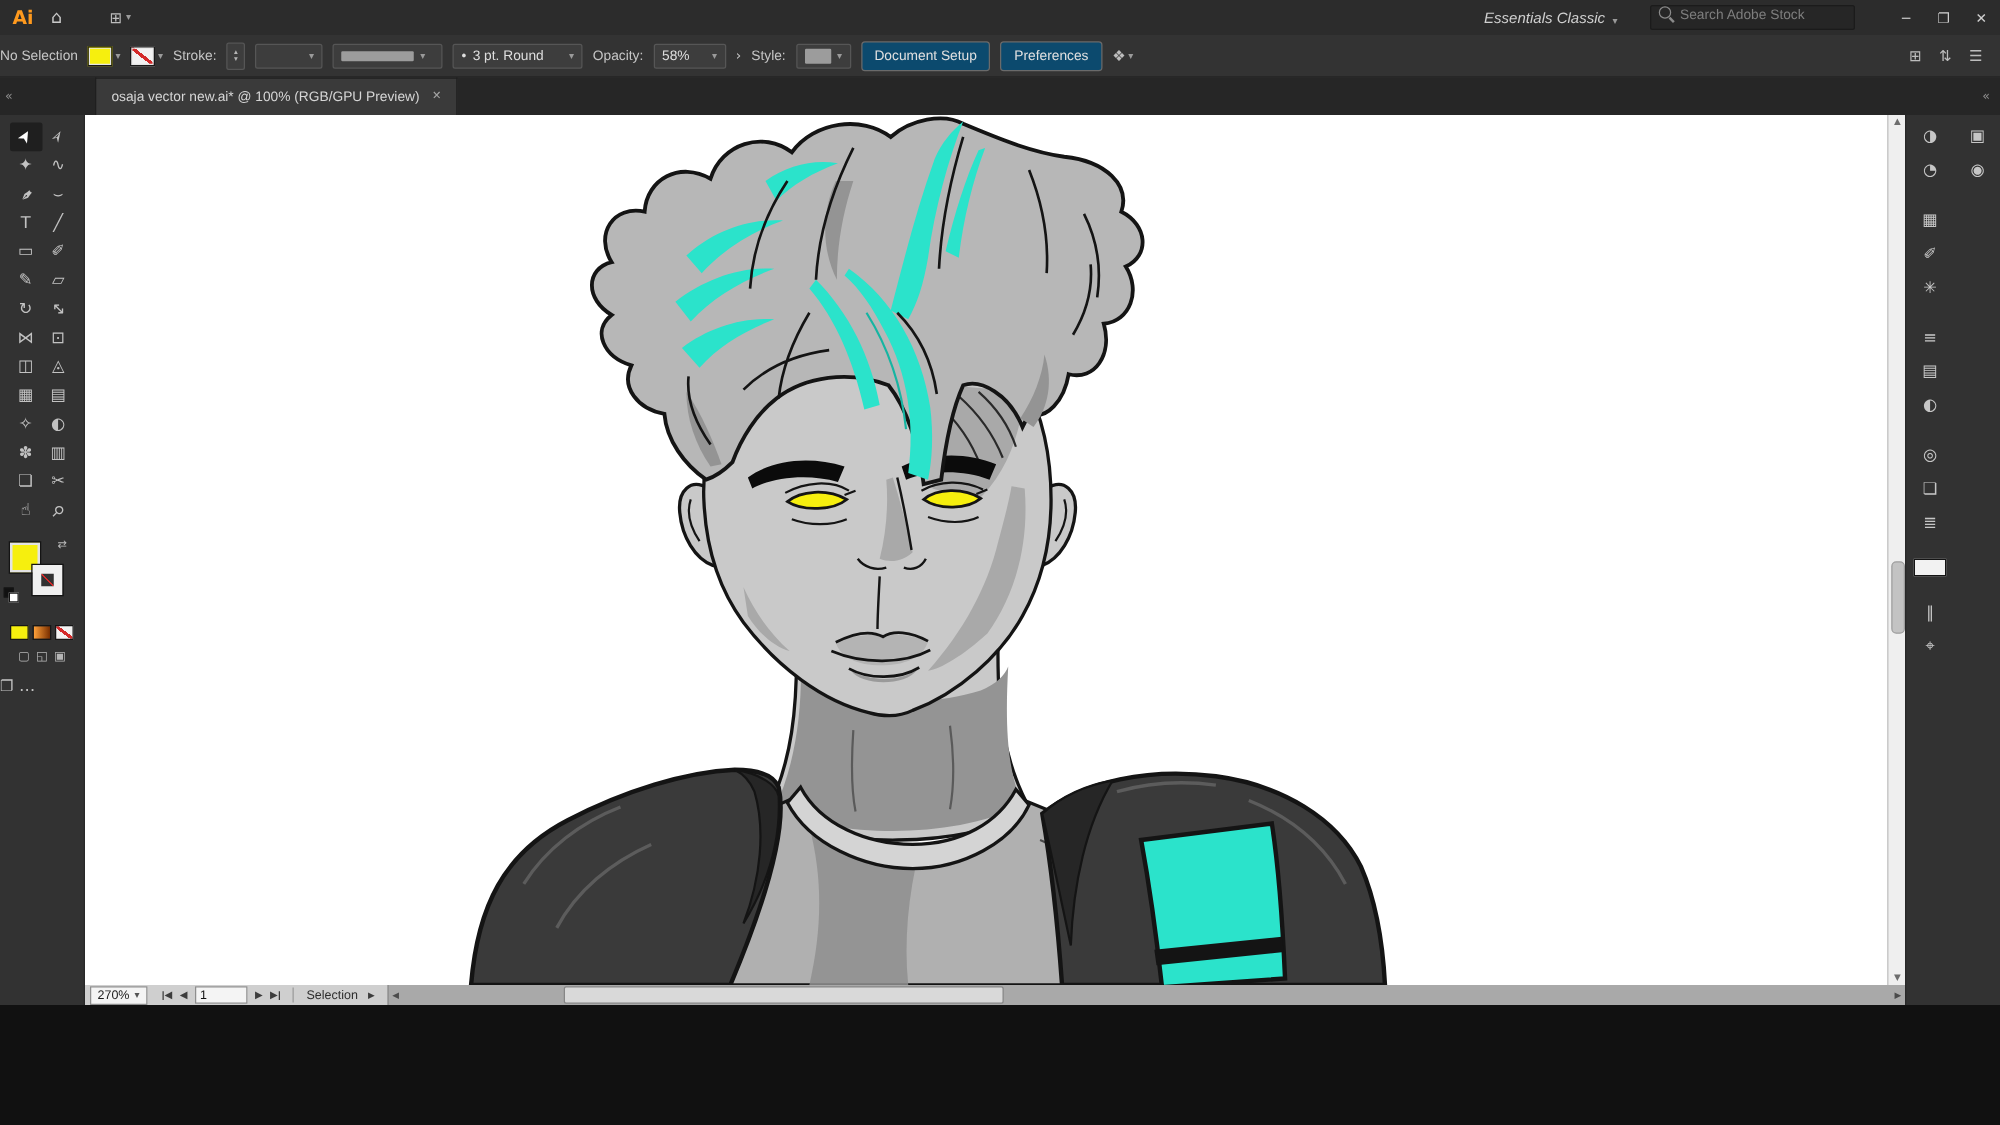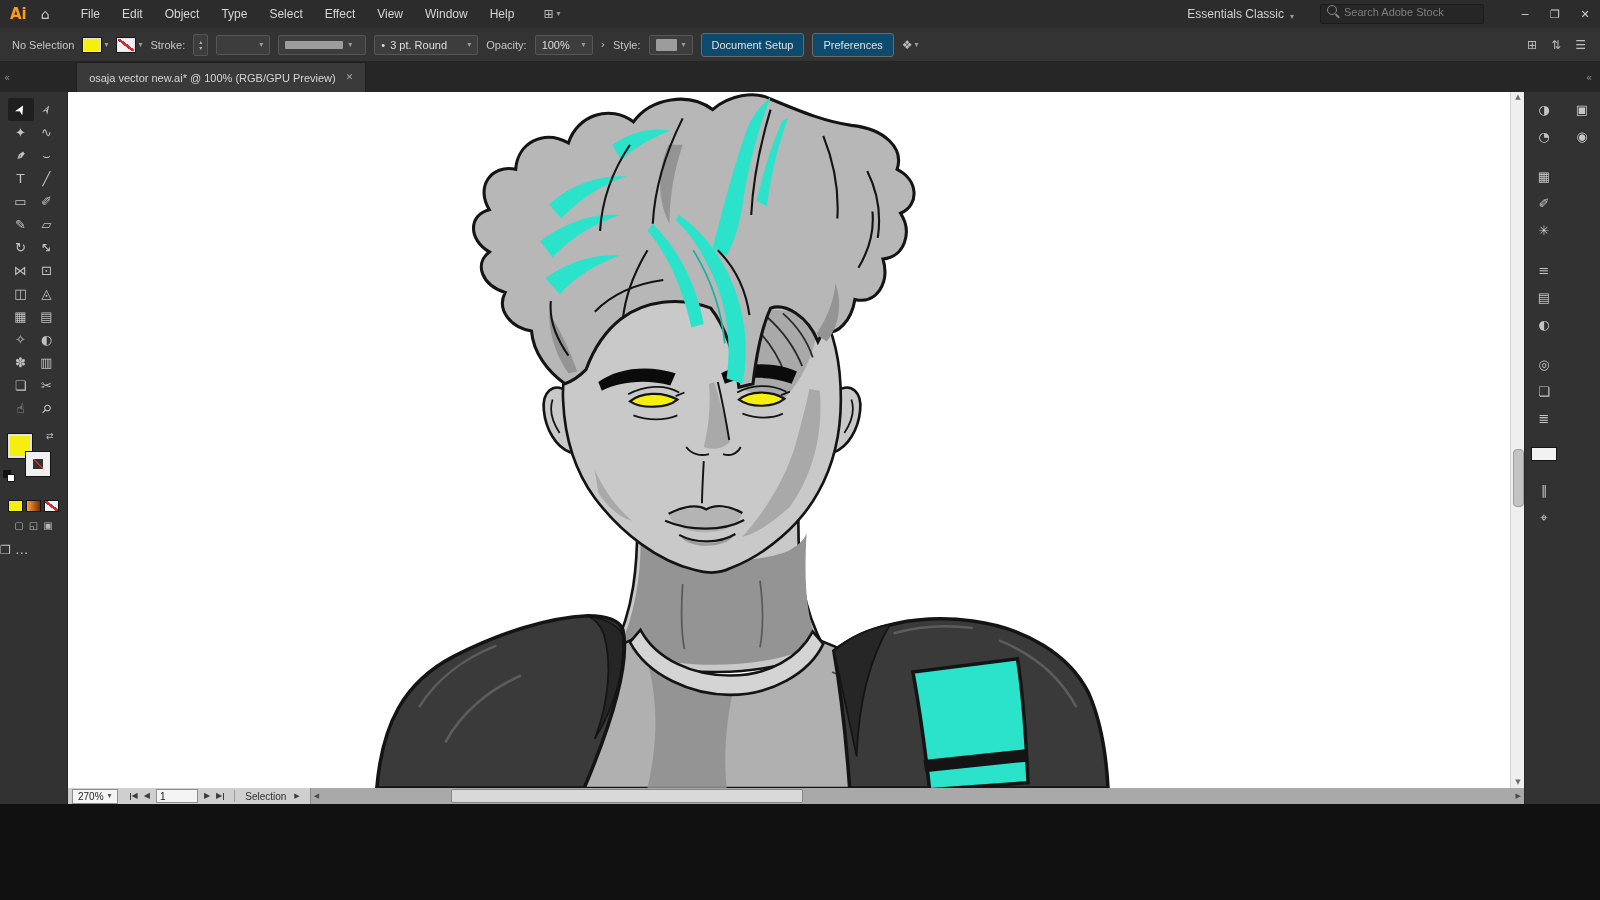--- a/index.html
+++ b/index.html
@@ -7,32 +7,32 @@
   .glyph{font-family:"DejaVu Sans",sans-serif;display:inline-block;line-height:1;}
 
   
   .menubar{position:absolute;left:0;top:0;right:0;height:28px;background:#2c2c2c;display:flex;align-items:center;border-bottom:1px solid #222;}
   .ai-logo{color:#ff9a1e;font-weight:bold;font-size:15px;margin:0 14px 0 10px;}
   .home{font-size:14px;color:#c9c9c9;margin-right:20px;}
   .menus{display:flex;gap:0;}
   .menu-item{font-size:12px;color:#d6d6d6;padding:5px 11px;cursor:default;}
   .arrange{margin-left:18px;font-size:12px;color:#bdbdbd;display:flex;align-items:center;gap:3px;}
   .mb-right{margin-left:auto;display:flex;align-items:center;}
-  .workspace{font-size:12px;color:#d0d0d0;display:flex;align-items:flex-end;gap:6px;margin-right:26px;}
+  .workspace{font-size:12px;color:#d0d0d0;display:flex;align-items:flex-end;gap:6px;margin-right:26px;font-style:italic;}
   .chev{font-size:8px;color:#9a9a9a;}
   .searchbox{width:150px;height:18px;background:#262626;border:1px solid #1b1b1b;border-radius:2px;display:flex;align-items:flex-start;padding:0 6px;gap:5px;margin-right:26px;}
   .searchbox input{background:transparent;border:0;outline:0;color:#bdbdbd;font-size:11px;width:110px;font-family:"Liberation Sans",sans-serif;}
   .searchbox input::placeholder{color:#7e7e7e;}
   .mag{width:8px;height:8px;border:1.5px solid #8a8a8a;border-radius:50%;position:relative;flex:0 0 auto;}
   .mag::after{content:"";position:absolute;width:5px;height:1.5px;background:#8a8a8a;transform:rotate(45deg);right:-4px;bottom:-2px;}
   .winbtns{display:flex;}
   .winbtn{width:30px;text-align:center;font-size:11px;color:#cfcfcf;padding:6px 0;}
 
   
-  .controlbar{position:absolute;left:0;top:28px;right:0;height:34px;background:#333333;border-bottom:1px solid #242424;display:flex;align-items:center;font-size:11px;gap:8px;padding-left:12px;box-sizing:border-box;}
+  .controlbar{position:absolute;left:0;top:28px;right:0;height:34px;background:#333333;border-bottom:1px solid #242424;display:flex;align-items:center;font-size:11px;gap:8px;box-sizing:border-box;}
   .cb-label{color:#c6c6c6;}
   .swatch-pair{display:flex;align-items:center;gap:2px;}
   .sw{width:18px;height:14px;border:1px solid #191919;box-shadow:inset 0 0 0 1px #e5e5e5;}
   .sw-none{background:
      linear-gradient(to top right,transparent 44%,#d42a2a 44%,#d42a2a 56%,transparent 56%),#f2f2f2;}
   .combo{height:20px;background:#3d3d3d;border:1px solid #565656;border-radius:2px;display:flex;align-items:center;gap:5px;padding:0 6px;box-sizing:border-box;color:#dedede;}
   .stepper{width:13px;height:20px;background:#3d3d3d;border:1px solid #565656;border-radius:2px;display:flex;flex-direction:column;align-items:center;justify-content:center;font-size:6px;color:#b5b5b5;line-height:1.1;}
   .wprofile{width:58px;height:8px;background:#9c9c9c;border-radius:1px;}
   .btn{height:22px;background:#0c4a6e;border:1px solid #6a6a6a;border-radius:3px;color:#e0e0e0;font-size:11px;padding:0 10px;display:flex;align-items:center;}
   .cb-right{margin-left:auto;display:flex;gap:14px;align-items:center;margin-right:14px;color:#bdbdbd;font-size:12px;}
@@ -111,31 +111,20 @@
   .picon.wide i{display:block;width:24px;height:12px;background:#f2f2f2;border:1px solid #141414;}
 </style>
 </head>
 <body>
 
 <div class="app">
 
   <div class="menubar">
     <span class="ai-logo glyph">Ai</span>
     <span class="home glyph">⌂</span>
-    <div class="menus">
-        <span class="menu-item">File</span>
-        <span class="menu-item">Edit</span>
-        <span class="menu-item">Object</span>
-        <span class="menu-item">Type</span>
-        <span class="menu-item">Select</span>
-        <span class="menu-item">Effect</span>
-        <span class="menu-item">View</span>
-        <span class="menu-item">Window</span>
-        <span class="menu-item">Help</span>
-      </div>
     <span class="arrange">
       <span class="glyph">⊞</span>
       <span class="chev glyph">▾</span>
     </span>
     <div class="mb-right">
       <span class="workspace">
         <span>Essentials Classic</span>
         <span class="chev glyph">▾</span>
       </span>
       <span class="searchbox">
@@ -173,21 +162,21 @@
       <span class="wprofile"></span>
       <span class="chev glyph">▾</span>
     </span>
     <span class="combo" style="width:104px">
       <span>•</span>
       <span style="flex:1">3 pt. Round</span>
       <span class="chev glyph">▾</span>
     </span>
     <span class="cb-label">Opacity:</span>
     <span class="combo" style="width:58px">
-      <span style="flex:1">100%</span>
+      <span style="flex:1">58%</span>
       <span class="chev glyph">▾</span>
     </span>
     <span class="cb-label glyph">›</span>
     <span class="cb-label">Style:</span>
     <span class="combo" style="width:44px">
       <span style="flex:1;height:12px;background:#9c9c9c;border-radius:1px"></span>
       <span class="chev glyph">▾</span>
     </span>
     <span class="btn">Document Setup</span>
     <span class="btn">Preferences</span>

